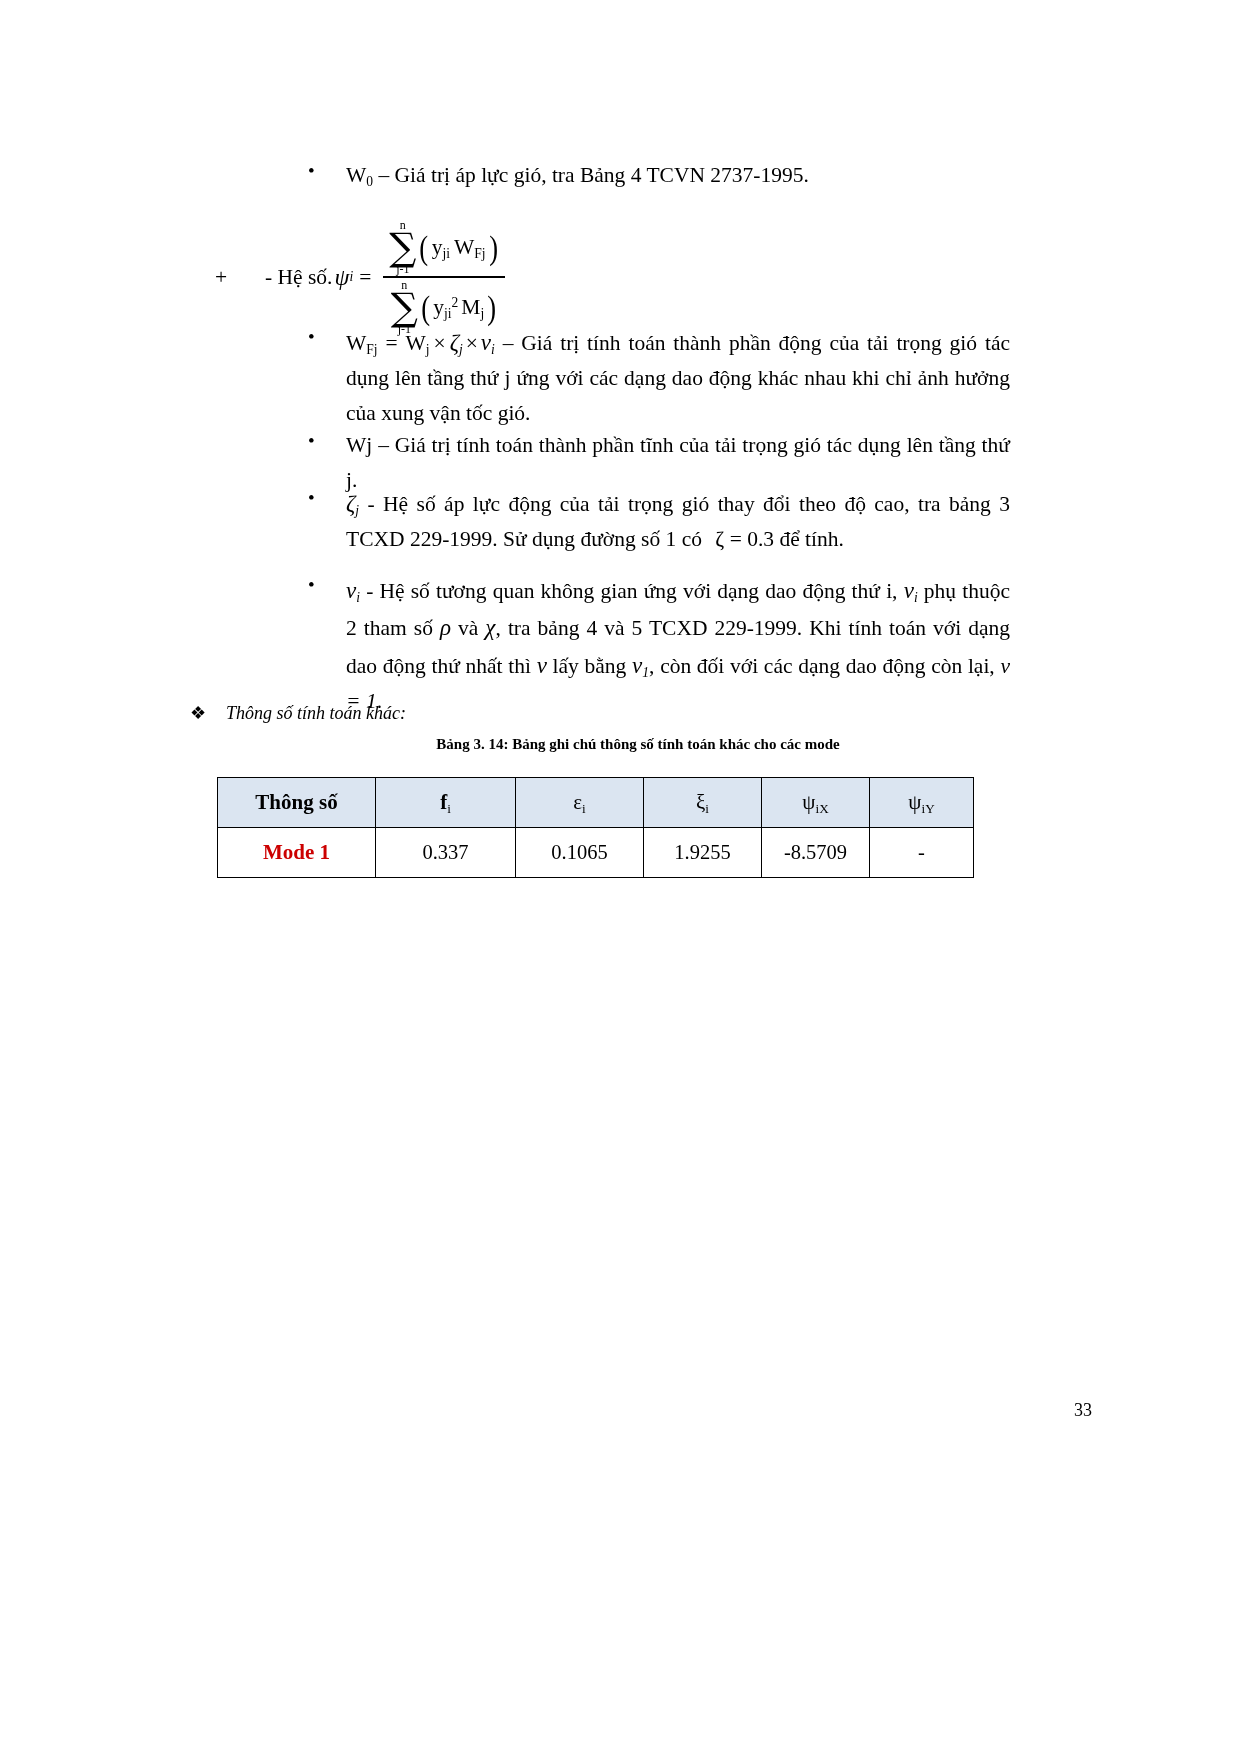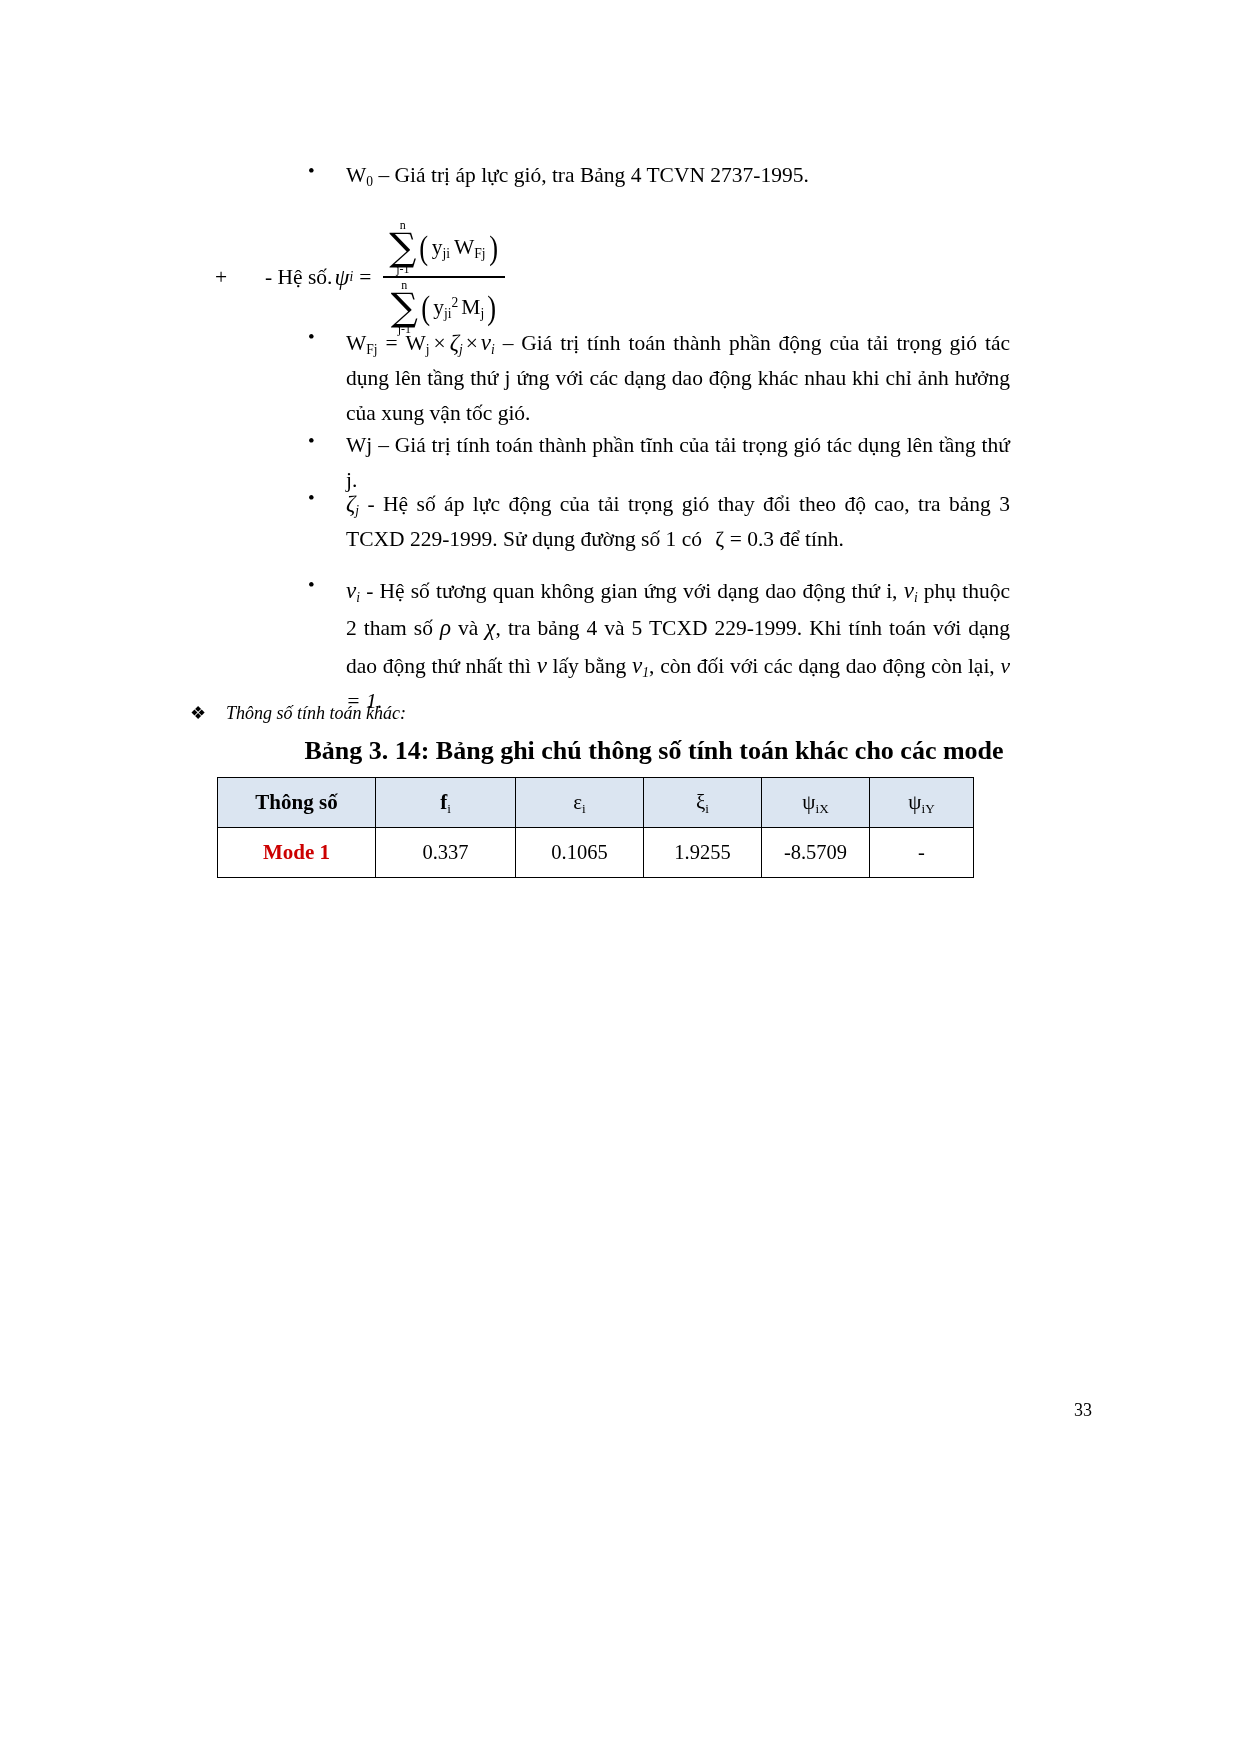--- a/index.html
+++ b/index.html
@@ -138,24 +138,24 @@
   }
   .diamond-body {
     font-size: 18px;
     white-space: nowrap;
     font-style: italic;
   }
 
   
   .table-caption {
     position: absolute;
-    left: 274px;
+    left: 258px;
     top: 736px;
     width: 760px;
-    font-size: 26px;
+    font-size: 15px;
     font-weight: bold;
     text-align: center;
     white-space: nowrap;
   }
 
   
   .data-table {
     position: absolute;
     left: 217px;
     top: 769px;

